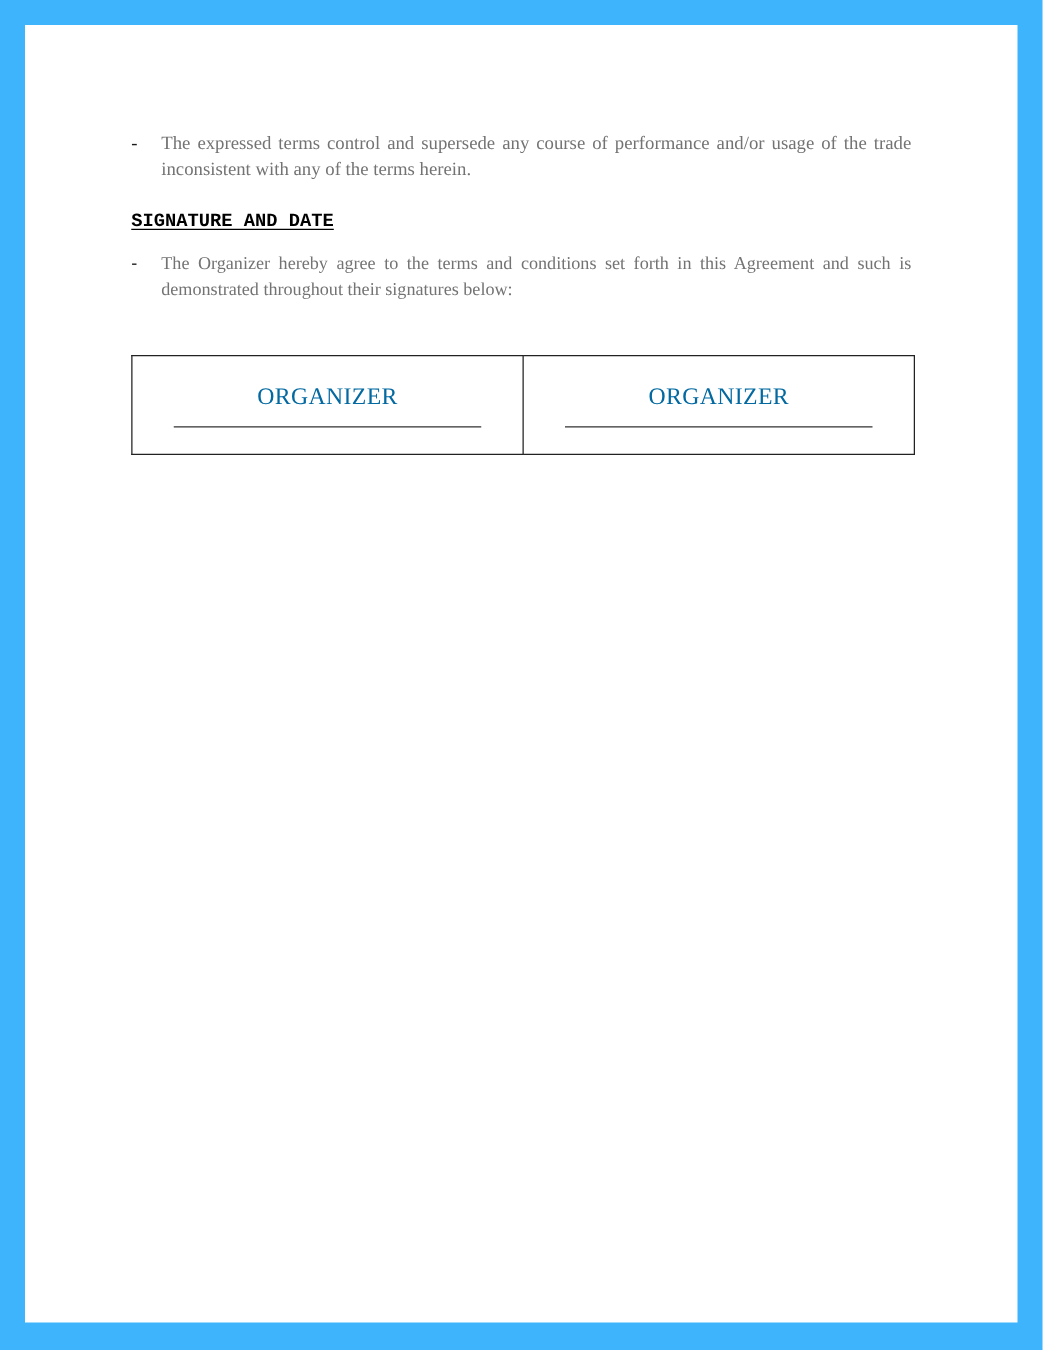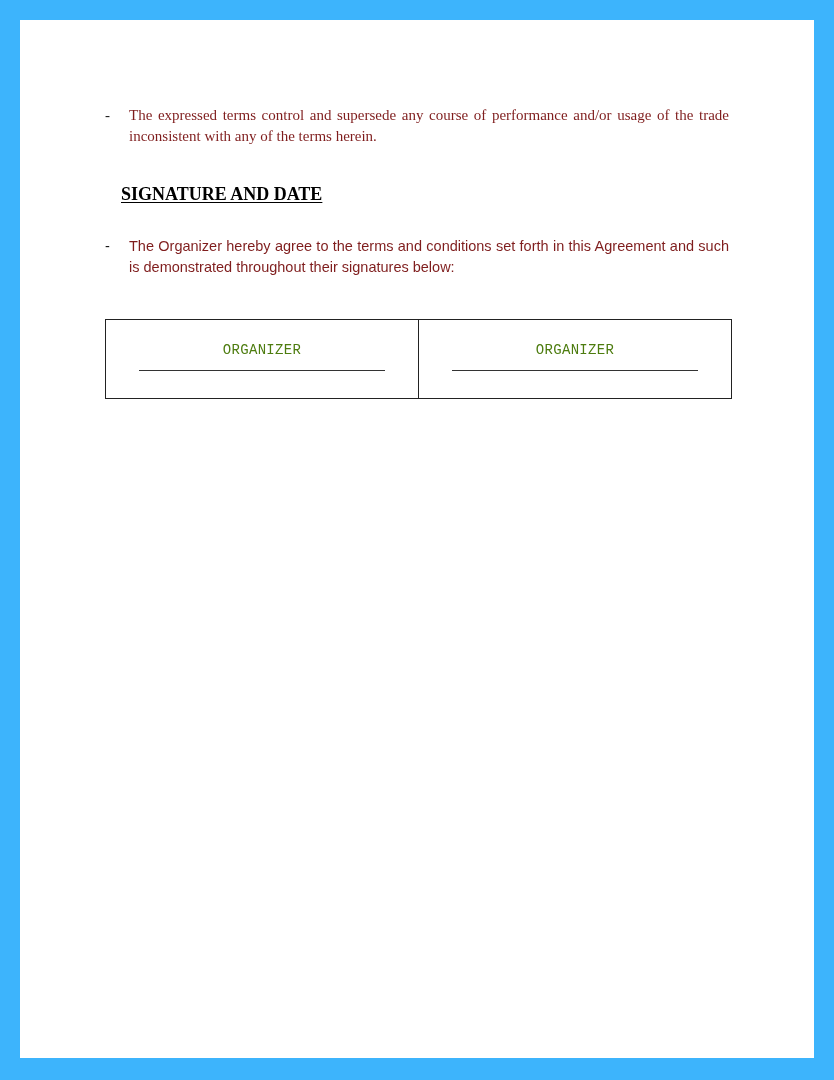--- a/index.html
+++ b/index.html
@@ -39,21 +39,22 @@
   }
   .bullet-dash {
     width: 24px;
     flex: 0 0 24px;
     color: #1a1a1a;
     line-height: 1.42;
   }
   .bullet-body {
     flex: 1 1 auto;
     text-align: justify;
-    color: #7f1d1d;
+    color: #737373;
+    font-family: Liberation Serif, serif;
   }
 
   .para-serif {
     font-family: "Liberation Serif", "DejaVu Serif", serif;
     font-size: 15px;
     line-height: 1.42;
     margin: 0;
   }
   .para-serif .bullet-dash {
     font-family: "Liberation Serif", "DejaVu Serif", serif;
@@ -69,27 +70,27 @@
   .para-sans .bullet-dash {
     font-size: 14.5px;
   }
 
   .block-gap-1 { height: 20px; }
   .block-gap-2 { height: 15px; }
   .block-gap-3 { height: 40px; }
 
   
   .section-heading {
-    font-family: Liberation Serif, serif;
-    font-size: 18px;
+    font-family: Liberation Mono, monospace;
+    font-size: 15px;
     font-weight: bold;
     color: #000000;
     text-decoration: underline;
     text-underline-offset: 2px;
-    margin: 16px;
+    margin: 0;
     display: inline-block;
   }
 
   
   .signature-table {
     border-collapse: collapse;
     width: 627px;
     table-layout: fixed;
     margin-left: 0;
   }
@@ -102,23 +103,23 @@
   .cell-inner {
     display: flex;
     flex-direction: column;
     align-items: center;
     justify-content: flex-start;
     padding-top: 22px;
     height: 100%;
     box-sizing: border-box;
   }
   .cell-label {
-    font-family: Liberation Mono, monospace;
-    font-size: 14px;
-    color: #4d7c0f;
+    font-family: Liberation Serif, serif;
+    font-size: 19px;
+    color: #0369a1;
     letter-spacing: 0.3px;
   }
   .cell-rule {
     margin-top: 12px;
     width: 79%;
     border-bottom: 1.6px solid #333333;
     height: 0;
   }
 </style>
 </head>

